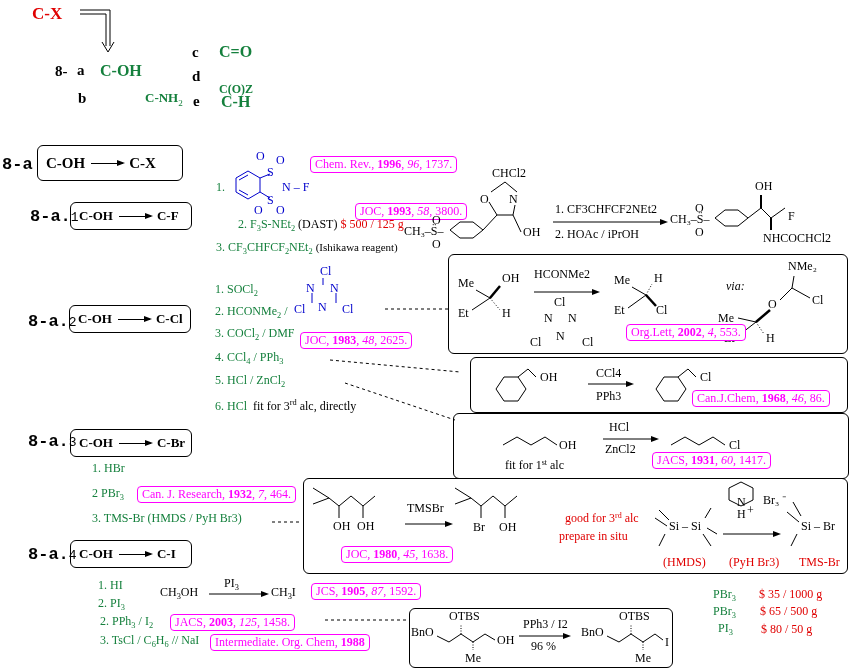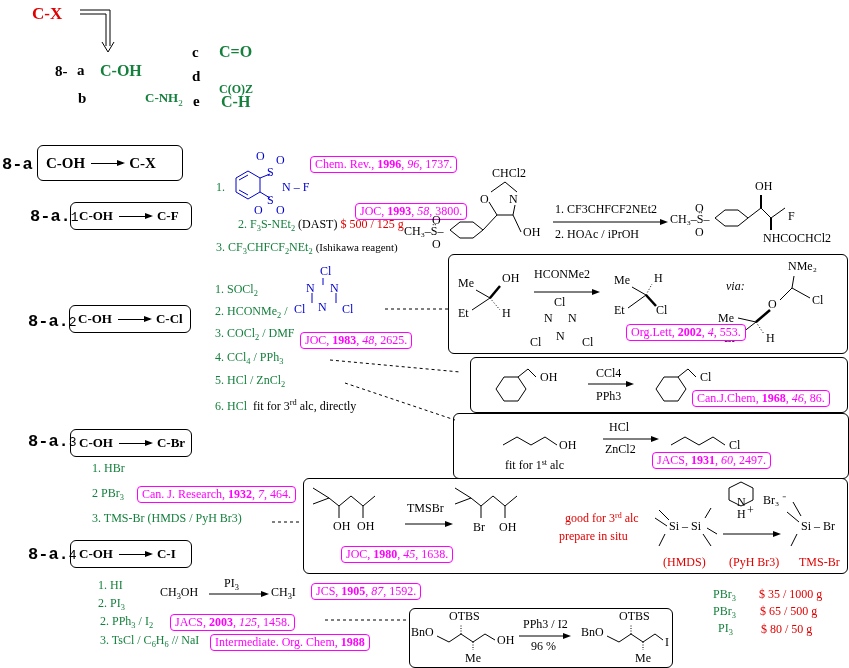--- a/index.html
+++ b/index.html
@@ -211,21 +211,21 @@
   <polyline points="50,32 64,24 78,32 92,24 104,32" fill="none" stroke="#000"></polyline>
   <text x="106" y="36">OH</text>
   <text x="156" y="18">HCl</text>
   <line x1="150" y1="26" x2="198" y2="26" stroke="#000"></line>
     <polygon points="198,23 206,26 198,29" fill="#000"></polygon>
   <text x="152" y="40">ZnCl2</text>
   <polyline points="218,32 232,24 246,32 260,24 272,32" fill="none" stroke="#000"></polyline>
   <text x="276" y="36">Cl</text>
   <text x="52" y="56">fit for  1<tspan font-size="8" dy="-4">st</tspan><tspan dy="4"> alc</tspan></text>
 </svg>
-<div class="ref" style="left:652px;top:452px;"><span>JACS, </span><b>1931</b>, <i>60</i><span>, 2497.</span></div>
+<div class="ref" style="left:652px;top:452px;"><span>JACS, </span><b>1931</b>, <i>60</i><span>, 1417.</span></div>
 
 <div class="slabel" style="left:28px;top:432px;text-align:right;"><span>8-a.</span><small>3</small></div>
 <div class="hbox" style="left:70px;top:429px;width:122px;height:28px;">
   <span>C-OH</span>
     <span class="arr"></span>
     <span>C-Br</span>
 </div>
 <div class="abs blue rg" style="left:92px;top:461px;"><span>1.</span> <span>HBr</span></div>
 <div class="abs blue rg" style="left:92px;top:486px;"><span>2</span> PBr<sub>3</sub></div>
 <div class="ref" style="left:137px;top:486px;"><span>Can. J. Research, </span><b>1932</b>, <i>7</i><span>, 464.</span></div>

